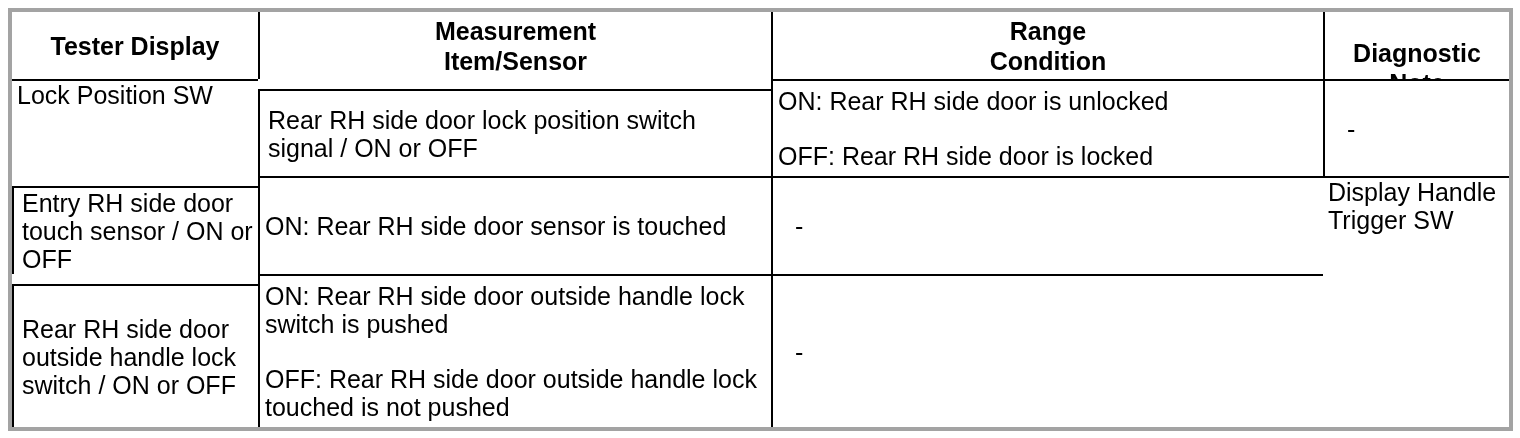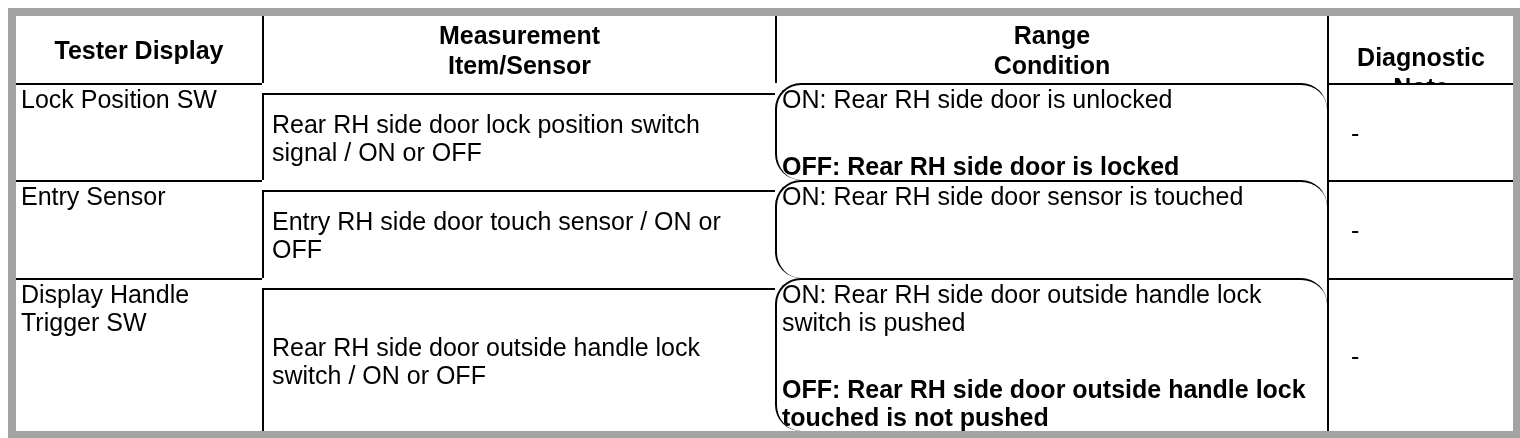--- a/index.html
+++ b/index.html
@@ -11,21 +11,21 @@
     width: 1520px;
     height: 438px;
     font-family: "Liberation Sans", sans-serif;
     color: #000000;
   }
   .doc-table {
     margin: 8px;
     display: grid;
     grid-template-columns: 246px 513px 552px 186px;
     grid-template-rows: 67px 97px 98px 153px;
-    border: 8px solid #a3a3a3;
+    border: 4px solid #a3a3a3;
     width: 1497px;
     background: #ffffff;
   }
   .cell {
     box-sizing: border-box;
     border-left: 2px solid #000000;
     border-top: 2px solid #000000;
     font-size: 25px;
     line-height: 28px;
     overflow: hidden;
@@ -56,31 +56,30 @@
   .cell.td.c2 {
     display: flex;
     align-items: center;
     padding-left: 8px;
     padding-right: 3px;
     margin-top: 10px;
   }
   .cell.td.c3 {
     display: flex;
     flex-direction: column;
-    justify-content: space-between;
+    justify-content: center;
     padding-left: 5px;
     padding-right: 5px;
-    border-radius: 26px;
   }
   .cell.td.c4 {
     display: flex;
     align-items: center;
     padding-left: 22px;
   }
-  .para + .para { margin-top: 27px; font-weight: bold; }
+  .para + .para { margin-top: 27px; }
 </style>
 </head>
 <body>
 
 <div class="doc-table">
 
   <div class="cell th hr c1">
     <span class="hdr-inner">Tester Display</span>
   </div>
   <div class="cell th hr c2">
@@ -100,23 +99,20 @@
     <span>Rear RH side door lock position switch signal / ON or OFF</span>
   </div>
   <div class="cell td c3">
     <div class="para">ON: Rear RH side door is unlocked</div>
     <div class="para">OFF: Rear RH side door is locked</div>
   </div>
   <div class="cell td c4">
     <span>-</span>
   </div>
 
-  <div class="cell td c1">
-    <span>Entry Sensor</span>
-  </div>
   <div class="cell td c2">
     <span>Entry RH side door touch sensor / ON or OFF</span>
   </div>
   <div class="cell td c3">
     <div class="para">ON: Rear RH side door sensor is touched</div>
   </div>
   <div class="cell td c4">
     <span>-</span>
   </div>
 

